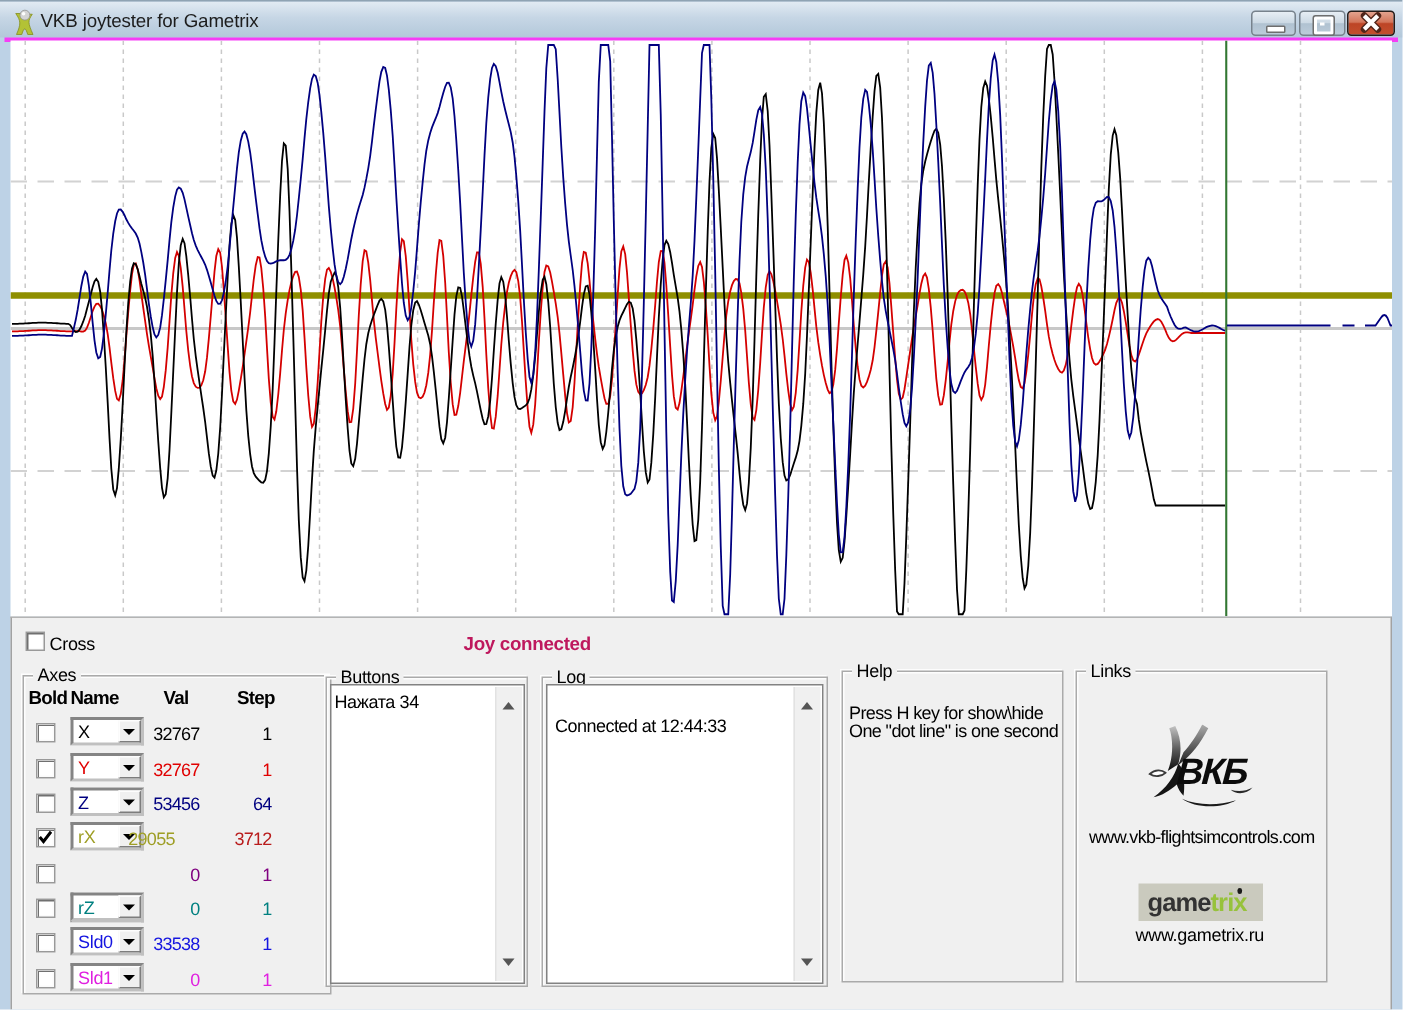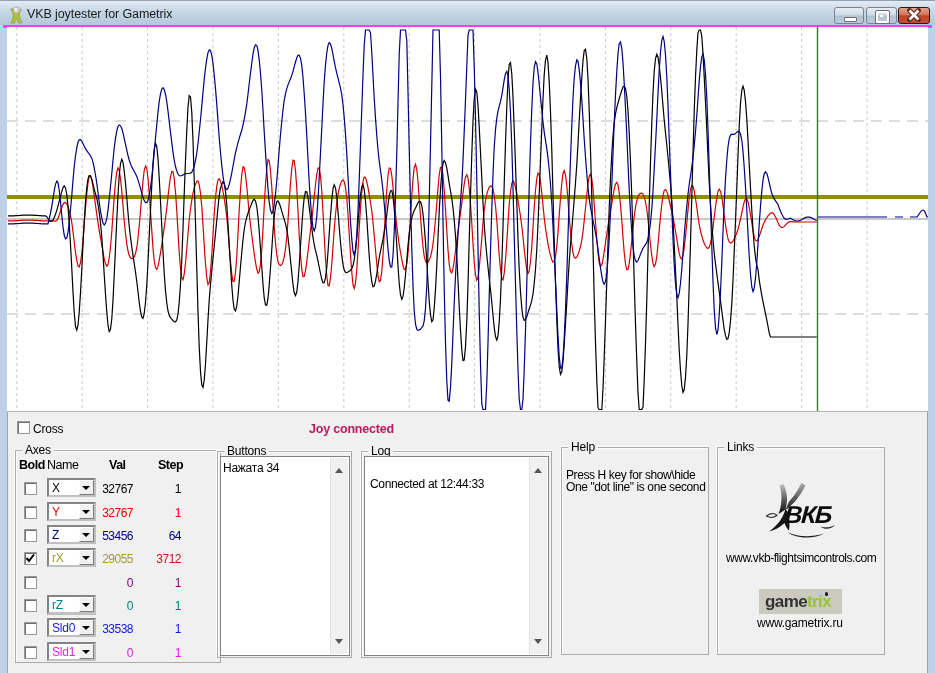--- a/index.html
+++ b/index.html
@@ -75,21 +75,21 @@
 </svg>
 </div>
 <div id="panel"></div>
 <div class="cb" style="left:17px;top:421px"></div>
 <div class="txt" style="left:33px;top:422px;font-size:12px;color:#000;">Cross</div>
 <div class="txt" style="left:309px;top:422px;font-size:12.5px;color:#be185d;font-weight:bold;">Joy connected</div>
 <div class="gb" style="left:15px;top:450px;width:206px;height:213px">
       <div class="gl">Axes</div>
     </div>
 <div class="txt" style="left:19px;top:458px;font-size:12.5px;color:#000;font-weight:bold;letter-spacing:-0.5px;">Bold</div>
-<div class="txt" style="left:47px;top:458px;font-size:12.5px;color:#000;font-weight:normal;letter-spacing:-0.5px;">Name</div>
+<div class="txt" style="left:47px;top:458px;font-size:12.5px;color:#000;font-weight:bold;letter-spacing:-0.5px;">Name</div>
 <div class="txt" style="left:109px;top:458px;font-size:12.5px;color:#000;font-weight:bold;letter-spacing:-0.5px;">Val</div>
 <div class="txt" style="left:158px;top:458px;font-size:12.5px;color:#000;font-weight:bold;letter-spacing:-0.5px;">Step</div>
 <div class="cb" style="left:24px;top:482px"></div>
 <div class="combo" style="left:47px;top:478px;width:49px;height:19px">
       <div class="ct" style="color:#000000">X</div>
       <div class="cbtn">
         <div class="arr"></div>
       </div>
     </div>
 <div class="txt" style="left:69px;top:482px;font-size:12px;color:#000000;width:64px;text-align:right;letter-spacing:-0.5px;">32767</div>
@@ -116,21 +116,21 @@
       <svg width="11" height="11" viewBox="0 0 11 11" style="position:absolute;left:0px;top:0px">
         <path d="M1.5 5 L4 8 L9 1.5" stroke="#000" stroke-width="2" fill="none"></path>
       </svg>
     </div>
 <div class="combo" style="left:47px;top:548px;width:49px;height:19px">
       <div class="ct" style="color:#9e9e25">rX</div>
       <div class="cbtn">
         <div class="arr"></div>
       </div>
     </div>
-<div class="txt" style="left:69px;top:552px;font-size:12px;color:#9e9e25;width:64px;text-align:right;letter-spacing:-0.5px;">29055</div>
+<div class="txt" style="left:69px;top:552px;font-size:12px;color:#9e9e25;width:64px;text-align:center;letter-spacing:-0.5px;">29055</div>
 <div class="txt" style="left:121px;top:552px;font-size:12px;color:#b91c1c;width:60px;text-align:right;letter-spacing:-0.5px;">3712</div>
 <div class="cb" style="left:24px;top:576px"></div>
 <div class="combo" style="left:47px;top:596px;width:49px;height:19px">
       <div class="ct" style="color:#800080">rY</div>
       <div class="cbtn">
         <div class="arr"></div>
       </div>
     </div>
 <div class="txt" style="left:69px;top:576px;font-size:12px;color:#800080;width:64px;text-align:right;letter-spacing:-0.5px;">0</div>
 <div class="txt" style="left:121px;top:576px;font-size:12px;color:#800080;width:60px;text-align:right;letter-spacing:-0.5px;">1</div>

